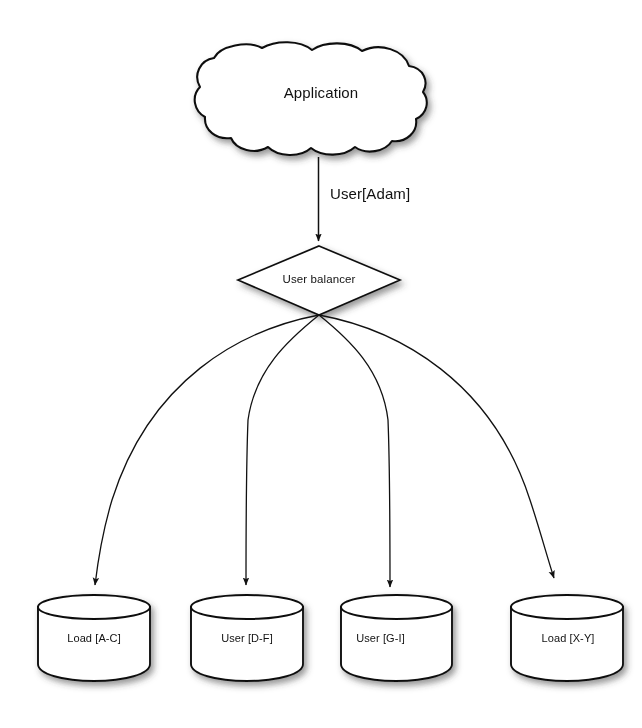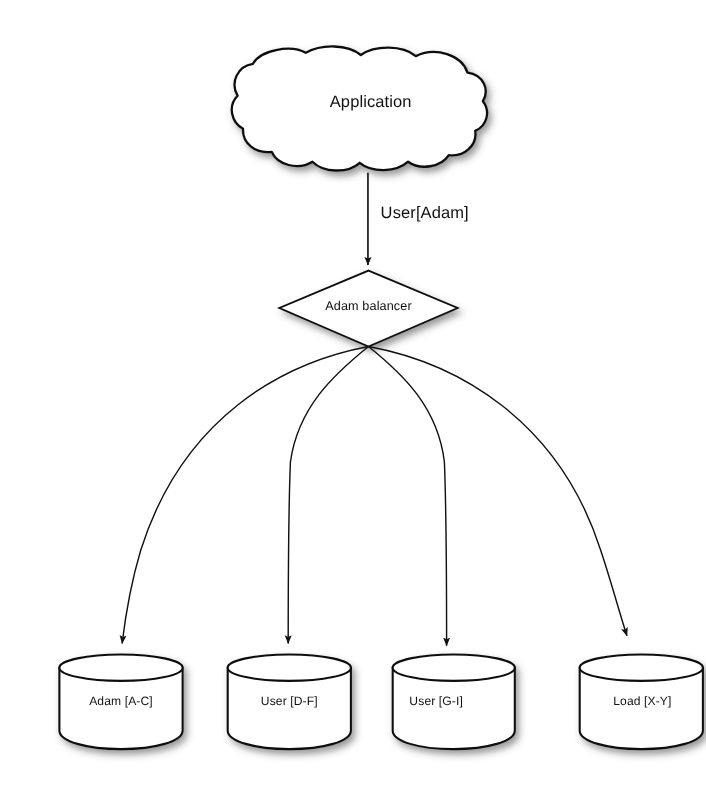--- a/index.html
+++ b/index.html
@@ -11,21 +11,20 @@
     width: 642px;
     height: 728px;
     font-family: "Liberation Sans", sans-serif;
     overflow: hidden;
   }
   #diagram-root {
     position: relative;
     width: 514px;
     height: 728px;
     background: #ffffff;
-    margin-left: 16px;
   }
   #diagram-svg {
     position: absolute;
     top: 0;
     left: 0;
     width: 642px;
     height: 728px;
   }
   .node-label {
     position: absolute;
@@ -147,23 +146,23 @@
         <path fill="#ffffff" stroke="#111111" stroke-width="1.9" d="M 511 607 L 511 664 C 511 674 536 681 567 681 C 598 681 623 674 623 664 L 623 607 Z"></path>
         <ellipse cx="567" cy="607" rx="56" ry="12" fill="#ffffff" stroke="#111111" stroke-width="1.9"></ellipse>
       </g>
     </g>
   </svg>
 
   <div class="node-label" id="label-application">Application</div>
 
   <div class="node-label" id="label-edge-user-adam">User[Adam]</div>
 
-  <div class="node-label" id="label-load-balancer">Adam balancer</div>
+  <div class="node-label" id="label-load-balancer">User balancer</div>
 
-  <div class="node-label db-label" id="label-db-0">Adam [A-C]</div>
+  <div class="node-label db-label" id="label-db-0">Load [A-C]</div>
 
   <div class="node-label db-label" id="label-db-1">User [D-F]</div>
 
   <div class="node-label db-label" id="label-db-2">User [G-I]</div>
 
   <div class="node-label db-label" id="label-db-3">Load [X-Y]</div>
 
 </div>
 
 </body></html>

